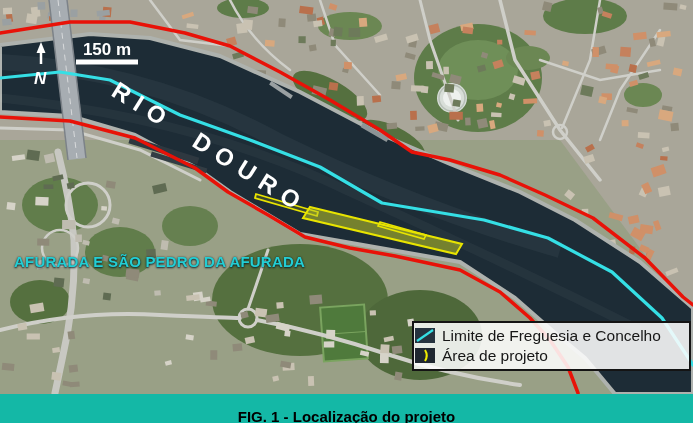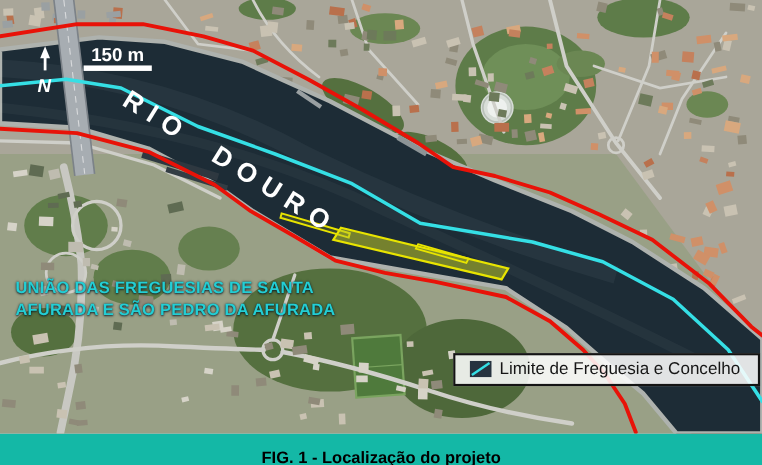--- a/index.html
+++ b/index.html
@@ -1,20 +1,20 @@
 <!DOCTYPE html>
 <html><head>
 <meta charset="utf-8">
 <style>
   html,body{margin:0;padding:0;background:#fff;font-family:"Liberation Sans",sans-serif;}
   .figure{position:relative;width:693px;height:423px;background:#fff;overflow:hidden;}
   .map{position:relative;width:693px;height:394px;overflow:hidden;background:#a9a699;}
   .map svg.base{display:block;}
   .legend{position:absolute;left:412px;top:321px;width:279px;box-sizing:border-box;
-    background:rgba(253,253,253,.88);border:2px solid #141414;padding:3px 5px 4px 13px;
+    background:rgba(253,253,253,.88);border:2px solid #141414;padding:3px 5px 4px 1px;
     display:flex;flex-direction:column;gap:1px;}
   .legend-row{display:flex;align-items:center;gap:7px;height:19px;}
   .legend-label{font-size:15.5px;color:#161616;white-space:nowrap;}
   .area-label{position:absolute;left:14px;top:252px;font-weight:bold;font-size:15px;line-height:1.35;
     color:#23ced4;letter-spacing:.2px;
     text-shadow:0 1px 2px rgba(0,25,35,.85),0 0 2px rgba(0,25,35,.6);}
   .caption{height:45px;display:flex;align-items:center;justify-content:center;
     font-weight:bold;font-size:15px;color:#000;background:#14b8a6;}
 </style>
 </head>
@@ -358,29 +358,35 @@
         <text x="34" y="84" fill="#ffffff" font-size="17" font-weight="bold" font-style="italic" font-family="Liberation Sans, sans-serif">N</text>
       </g>
 
       <g>
         <text x="107" y="55" text-anchor="middle" fill="#ffffff" font-size="17" font-weight="bold" font-family="Liberation Sans, sans-serif">150 m</text>
         <rect x="76" y="59.5" width="62" height="5" fill="#ffffff"></rect>
       </g>
     </svg>
 
     <div class="area-label">
-      <div>UNIÃO DAS FREGUESIAS DE SANTA</div>
       <div>AFURADA E SÃO PEDRO DA AFURADA</div>
     </div>
 
     <div class="legend">
       <div class="legend-row">
         <svg width="20" height="15" viewBox="0 0 20 15">
           <rect width="20" height="15" fill="#26333f"></rect>
           <path d="M2,13 L18,2" stroke="#35dfe5" stroke-width="2.2" fill="none"></path>
         </svg>
         <span class="legend-label">Limite de Freguesia e Concelho</span>
       </div>
+      <div class="legend-row">
+        <svg width="20" height="15" viewBox="0 0 20 15">
+          <rect width="20" height="15" fill="#1f2730"></rect>
+          <path d="M10,2 Q13.5,7.5 10,13" stroke="#f0ec00" stroke-width="2" fill="none"></path>
+        </svg>
+        <span class="legend-label">Área de projeto</span>
+      </div>
     </div>
   </div>
 
   <div class="caption">FIG. 1 - Localização do projeto</div>
 </div>
 
 </body></html>

